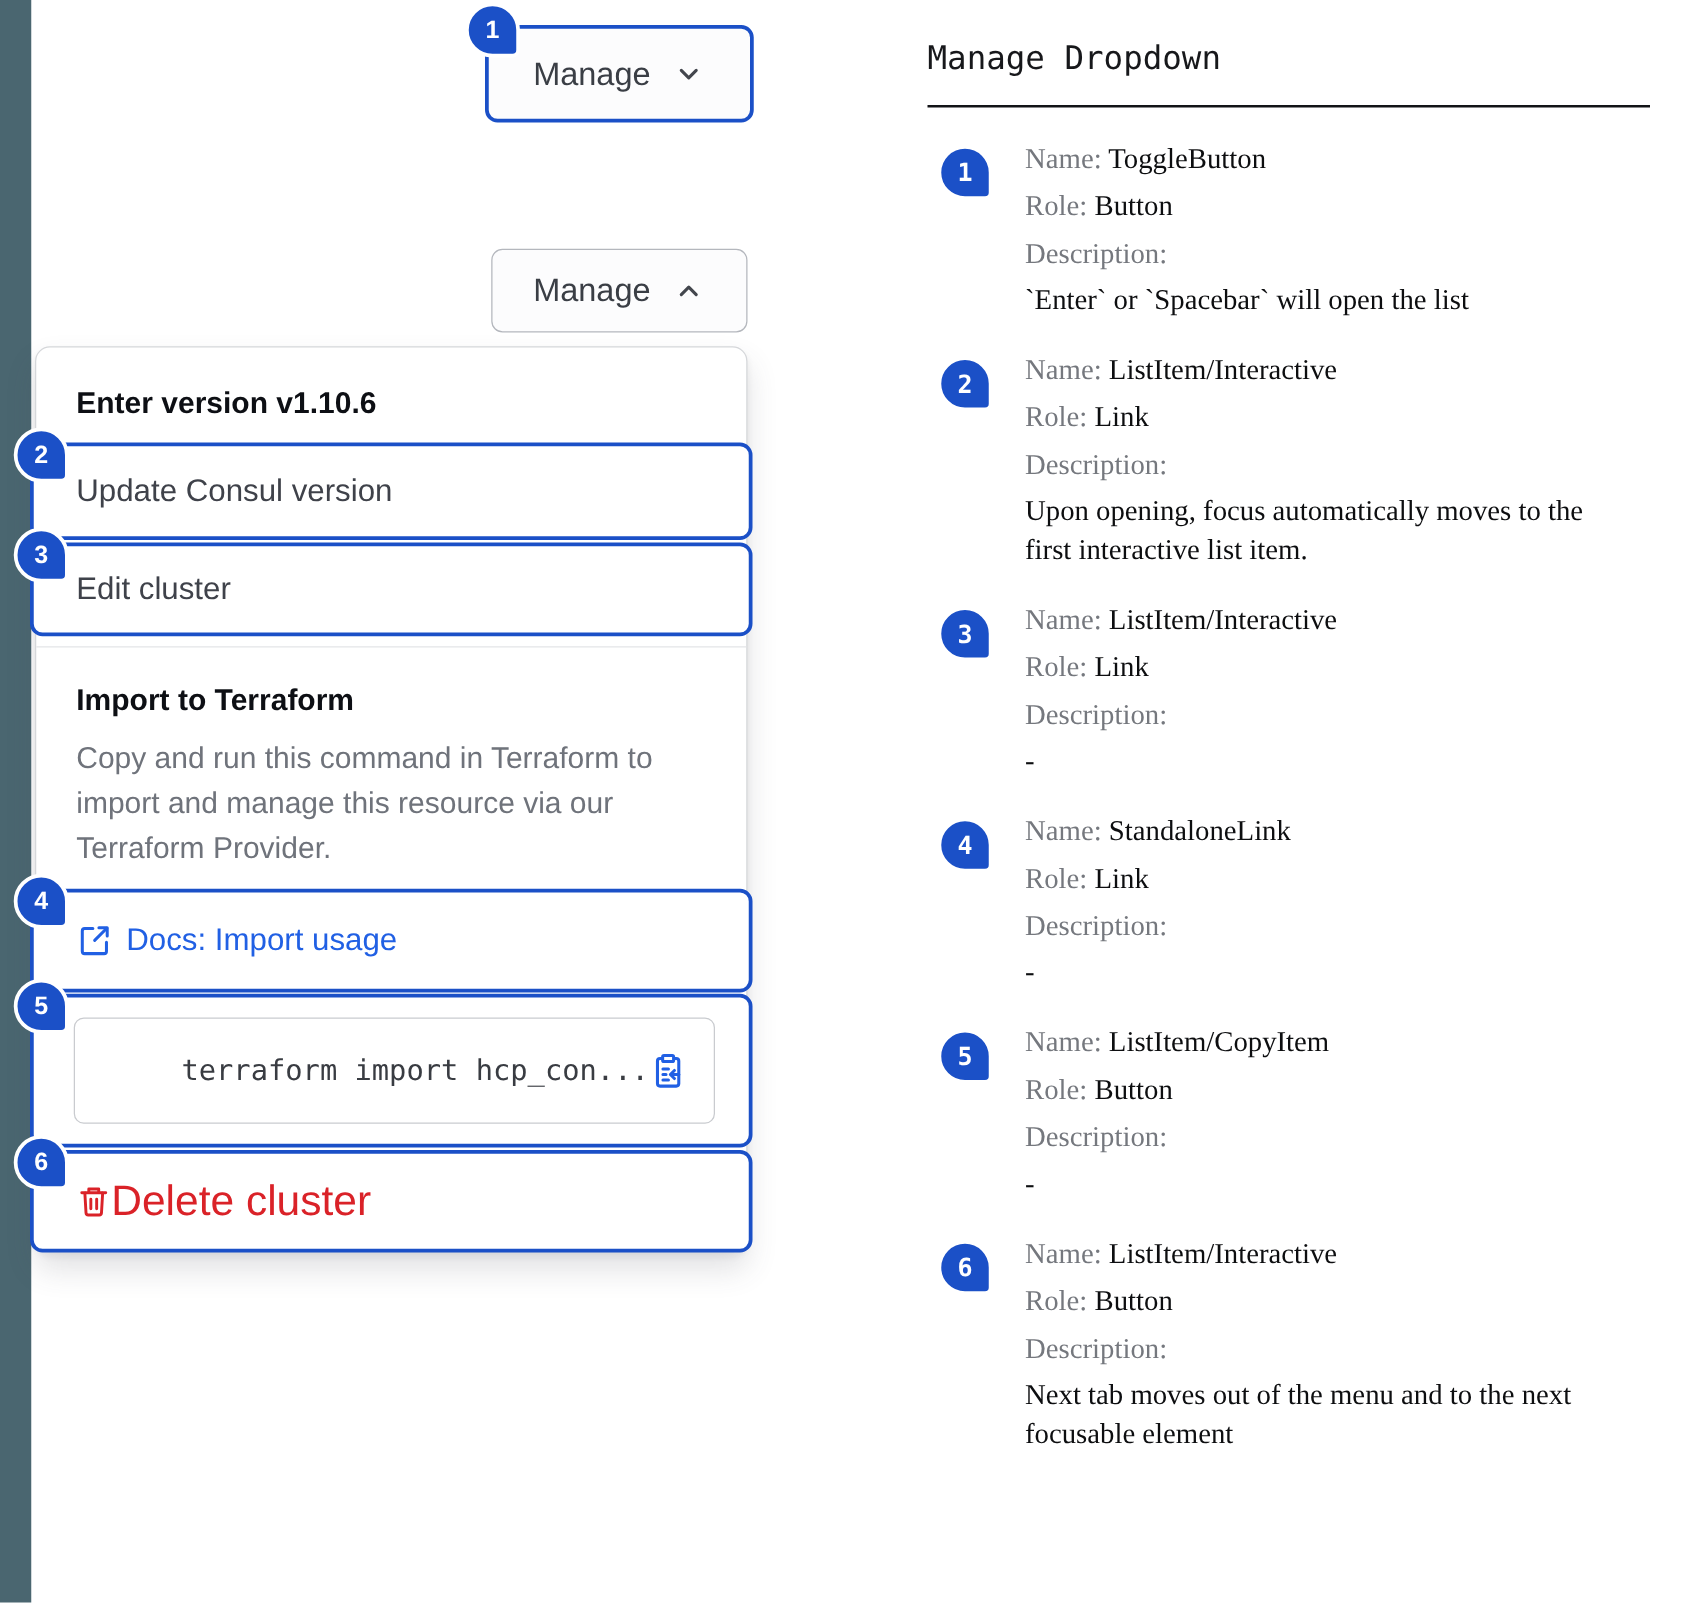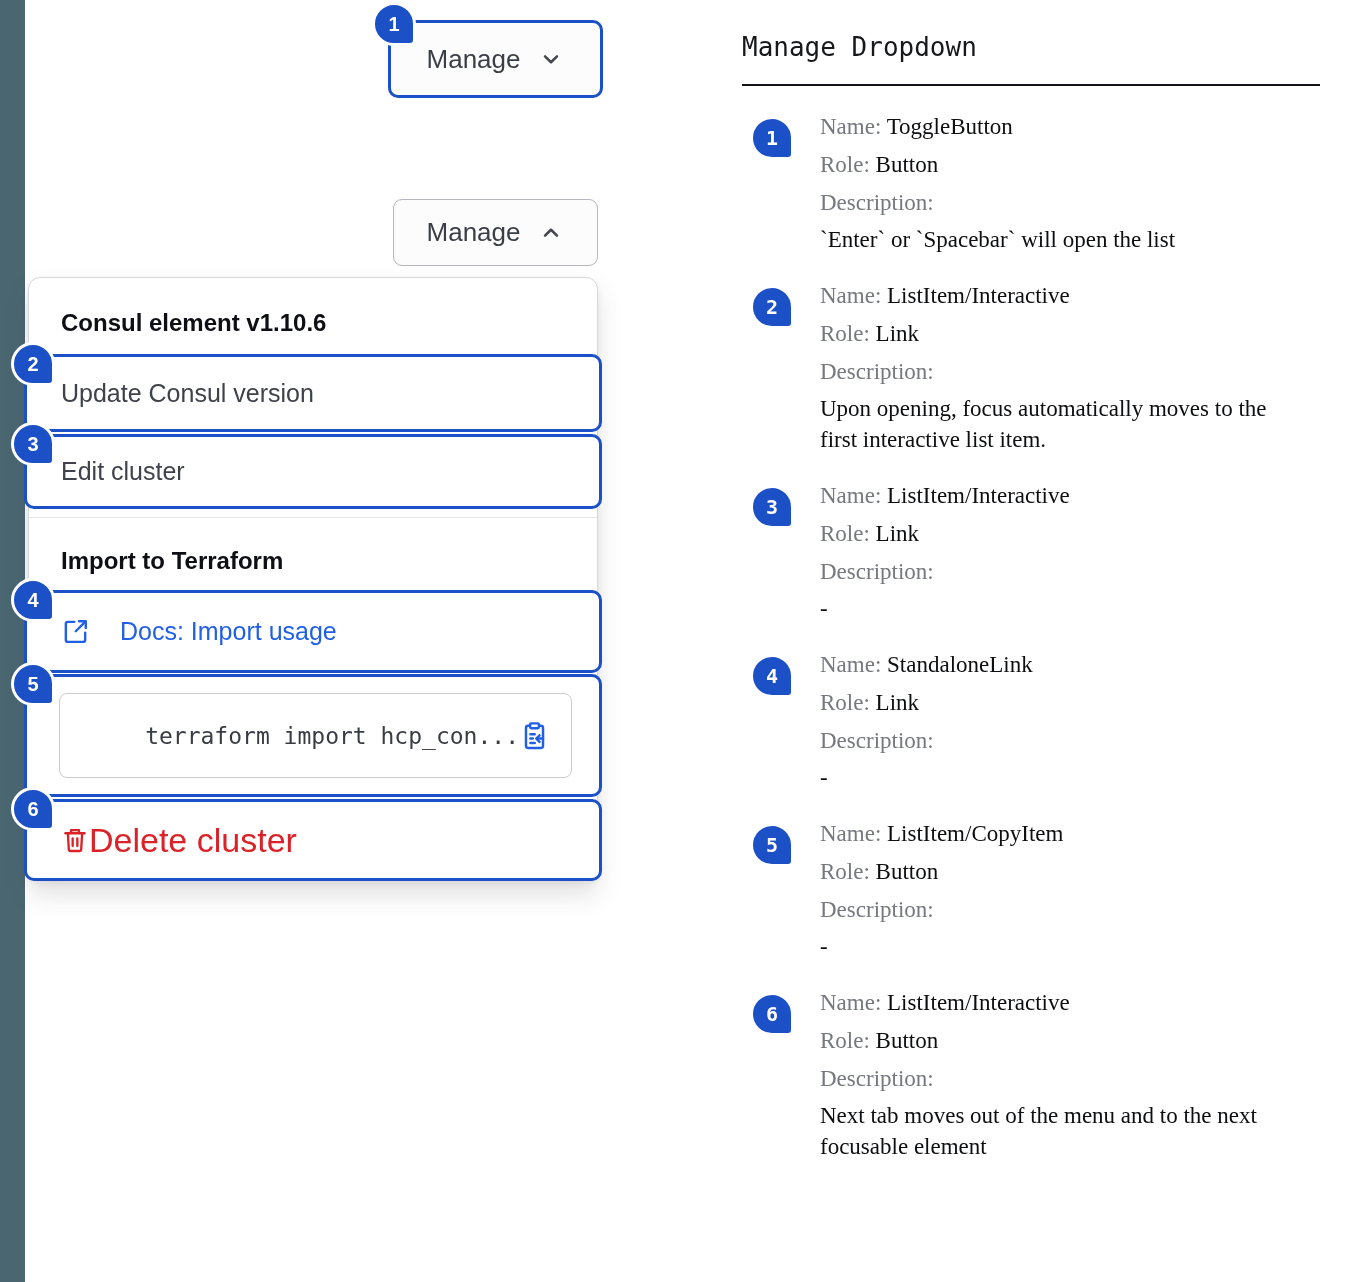--- a/index.html
+++ b/index.html
@@ -51,21 +51,21 @@
     font-size:25px;color:#3f424a;
   }
   .it2{height:78px;}
   .it3{height:75px;margin-top:2px;}
   .it4{height:83px;margin-top:14px;}
   .it5{height:123px;margin-top:1px;}
   .it6{height:82px;margin-top:2px;margin-bottom:-1px;}
   .divider{height:1px;background:#e4e5e8;margin-top:8px;}
   .section-title{margin:28px 32px 0;font-size:24px;font-weight:bold;color:#0d0f14;line-height:30px;}
   .section-desc{margin:13px 38px 0 32px;font-size:24px;line-height:36px;color:#6f737b;}
-  .docs-link{display:flex;align-items:flex-start;gap:30px;color:var(--link-blue,#2160e4);font-size:25px;}
+  .docs-link{display:flex;align-items:flex-start;gap:11px;color:var(--link-blue,#2160e4);font-size:25px;}
   .docs-link .icn{display:flex;align-items:center;}
   .code-field{
     flex:1;height:85px;margin-left:-2px;
     border:1px solid #c9cbcf;border-radius:8px;background:#fff;
     display:flex;align-items:center;justify-content:flex-end;padding:0 21px 0 20px;
   }
   .code-text{font-family:"DejaVu Sans Mono",monospace;font-size:23px;color:#393c42;}
   .copy-btn{display:flex;align-items:center;color:var(--link-blue,#2160e4);cursor:pointer;}
   .delete-row{display:flex;align-items:center;color:var(--danger-red,#da2228);font-size:34px;text-align:center;}
   .delete-row .icn{display:flex;align-items:center;}
@@ -103,35 +103,36 @@
 <button class="manage-btn manage-open">
   <span>Manage</span>
   <span class="chev">
     <svg width="26" height="26" viewBox="0 0 24 24" fill="none" stroke="#43464d" stroke-width="2.3" stroke-linecap="round" stroke-linejoin="round">
         <path d="M6.5 14.5L12 9l5.5 5.5"></path>
       </svg>
   </span>
 </button>
 
 <div class="dropdown-panel">
-  <div class="panel-header">Consul element v1.10.6</div>
+  <div class="panel-header">Enter version v1.10.6</div>
 
   <div class="focus-item it2">
     <div class="badge badge-on-item">2</div>
     <span>Update Consul version</span>
   </div>
 
   <div class="focus-item it3">
     <div class="badge badge-on-item">3</div>
     <span>Edit cluster</span>
   </div>
 
   <div class="divider"></div>
 
   <div class="section-title">Import to Terraform</div>
+  <div class="section-desc">Copy and run this command in Terraform to import and manage this resource via our Terraform Provider.</div>
 
   <div class="focus-item it4">
     <div class="badge badge-on-item">4</div>
     <span class="docs-link">
       <span class="icn">
         <svg width="29" height="29" viewBox="0 0 24 24" fill="none" stroke="currentColor" stroke-width="2" stroke-linecap="round" stroke-linejoin="round">
           <path d="M20 13v6a1.6 1.6 0 0 1-1.6 1.6H5.6A1.6 1.6 0 0 1 4 19V5.6A1.6 1.6 0 0 1 5.6 4H11"></path>
           <path d="M15 3.5h5.5V9"></path>
           <path d="M20.2 3.8l-8 8"></path>
         </svg>

